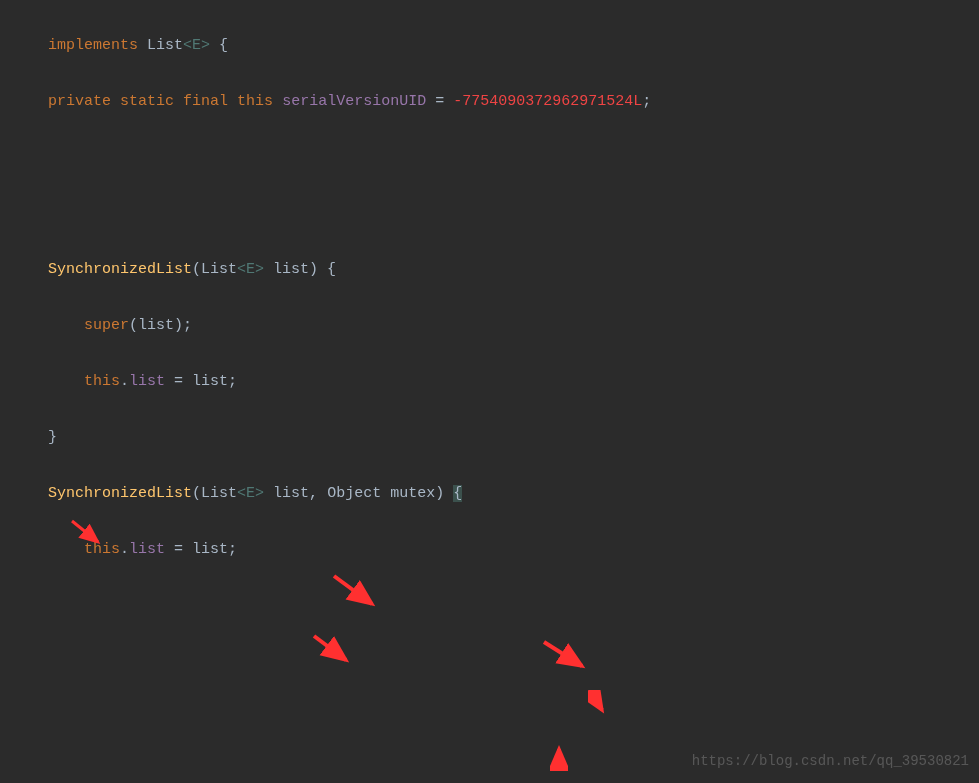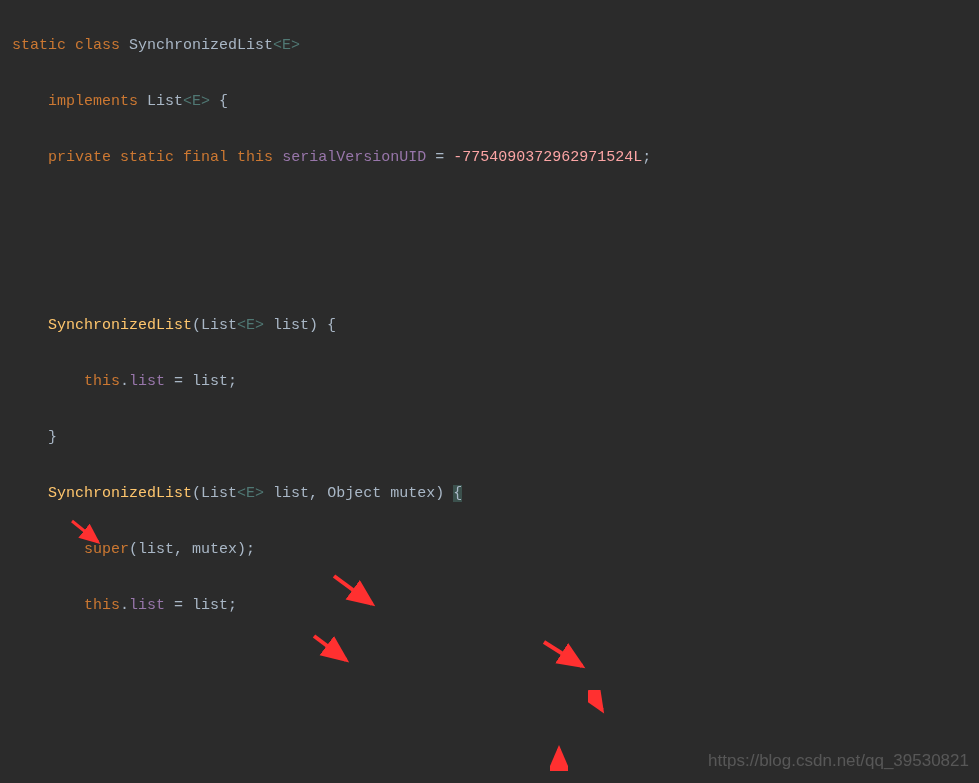--- a/index.html
+++ b/index.html
@@ -21,51 +21,50 @@
     position: relative;
   }
   .line {
     height: 28px;
     display: block;
   }
   .kw { color: #cc7832; }
   .cls { color: #a9b7c6; }
   .method { color: #ffc66d; }
   .field { color: #9876aa; }
-  .num { color: #fca5a5; margin-top: 40px; }
+  .num { color: #ef4444; margin-top: 40px; }
   .generic { color: #507874; }
   .sel-brace { background: #3b514d; }
   .arrow {
     position: absolute;
     pointer-events: none;
   }
   .arrow svg { display:block; }
   .watermark {
     position: absolute;
     right: 10px;
     bottom: 8px;
     color: rgba(220,220,220,0.25);
-    font-size: 17px;
-    font-family: Liberation Sans, sans-serif;
+    font-size: 14px;
+    font-family: Liberation Mono, monospace;
   }
 </style>
 </head>
 <body>
 
 <div class="editor">
-<span class="line"><span class="kw">static</span> <span class="kw">class</span> <span class="cls">SynchronizedList</span><span class="generic">&lt;E&gt;</span></span>
 <span class="line">    <span class="kw">implements</span> <span class="cls">List</span><span class="generic">&lt;E&gt;</span><span> {</span></span>
 <span class="line">    <span class="kw">private</span> <span class="kw">static</span> <span class="kw">final</span> <span class="kw">this</span> <span class="field">serialVersionUID</span><span> = </span><span class="num">-7754090372962971524L</span><span>;</span></span>
 <span class="line"> </span>
 <span class="line"> </span>
 <span class="line">    <span class="method">SynchronizedList</span>(<span class="cls">List</span><span class="generic">&lt;E&gt;</span><span> list</span><span>) {</span></span>
+<span class="line">        <span class="kw">super</span><span>(list);</span></span>
 <span class="line">        <span class="kw">this</span><span>.</span><span class="field">list</span><span> = list;</span></span>
 <span class="line">    <span>}</span></span>
 <span class="line">    <span class="method">SynchronizedList</span>(<span class="cls">List</span><span class="generic">&lt;E&gt;</span><span> list</span><span>, </span><span class="cls">Object</span><span> mutex</span><span>) </span><span class="sel-brace">{</span></span>
-<span class="line">        <span class="kw">super</span><span>(list, mutex);</span></span>
 <span class="line">        <span class="kw">this</span><span>.</span><span class="field">list</span><span> = list;</span></span>
 
 
 
 
 
 
 
 
 

